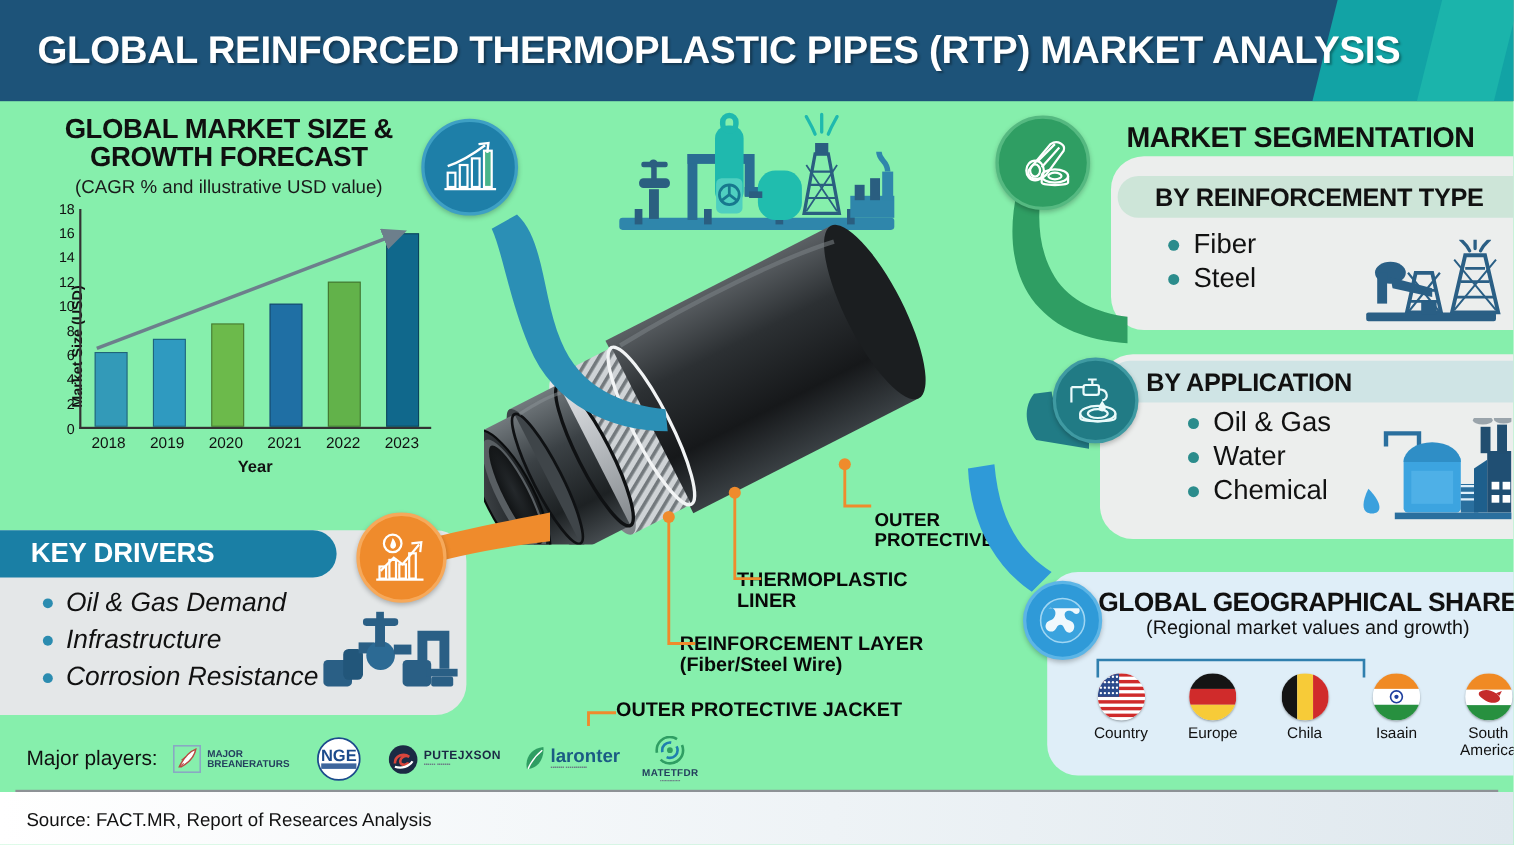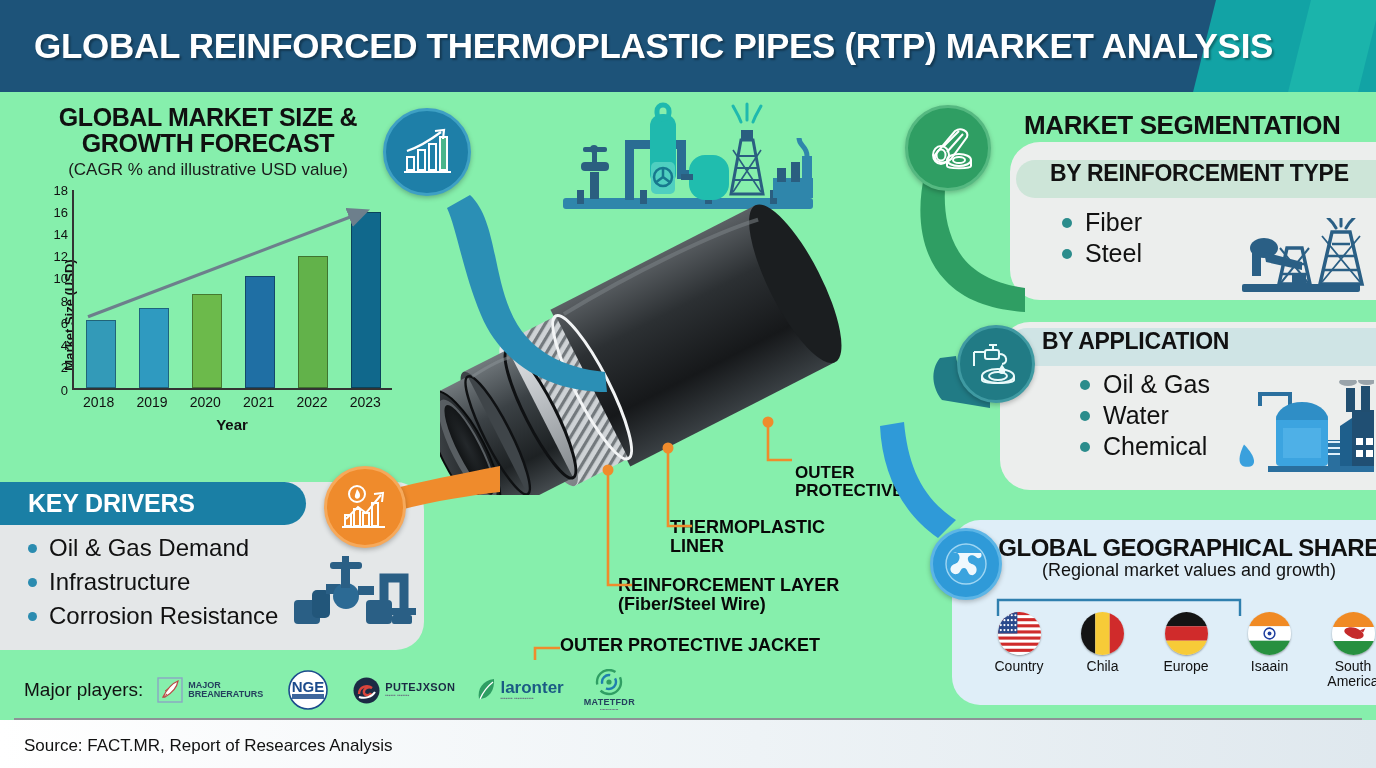--- a/index.html
+++ b/index.html
@@ -75,35 +75,35 @@
     background:#e4e7e8; border-radius:0 28px 28px 0;
   }
   .kd-header {
     position:absolute; left:-16px; top:482px; width:322px; height:43px;
     background:#1a7fa5; border-radius:0 22px 22px 0;
     display:flex; align-items:center;
   }
   .kd-header span {
     color:#fff; font-size:25px; font-weight:bold; margin-left:44px; letter-spacing:-0.2px;
   }
-  .kd-list { position:absolute; left:28px; top:534px; width:330px; }
+  .kd-list { position:absolute; left:39px; top:534px; width:330px;font-style:italic; }
   .kd-item { display:flex; align-items:center; margin-bottom:6px; }
   .kd-dot { width:9px; height:9px; border-radius:50%; background:#2b8cb0; margin-right:12px; flex:none; }
   .kd-text { font-size:24px; color:#111; }
 
   
   .seg-title {
     position:absolute; left:1024px; top:110px; font-size:26px; font-weight:bold; color:#101010;
     letter-spacing:-0.4px;
   }
   .card {
     position:absolute; background:#eceeed; border-radius:30px 0 0 30px;
   }
   .card-head {
-    position:absolute; border-radius:22px 0 0 22px; display:flex; align-items:flex-start;
+    position:absolute; border-radius:22px 0 0 22px; display:flex; align-items:center;
   }
   .card-head span { font-size:23px; font-weight:bold; color:#111; margin-left:34px; letter-spacing:-0.3px;}
   .bullets { position:absolute; }
   .b-row { display:flex; align-items:center; margin-bottom:2px; }
   .b-dot { width:10px; height:10px; border-radius:50%; background:#2b8c8c; margin-right:13px; flex:none;}
   .b-txt { font-size:25px; color:#111; }
 
   
   .geo-card {
     position:absolute; left:952px; top:520px; width:440px; height:185px;
@@ -551,33 +551,33 @@
             <circle cx="2.6" cy="16.799999999999997" r="1" fill="#fff"></circle>
             <circle cx="6" cy="16.799999999999997" r="1" fill="#fff"></circle>
             <circle cx="9.4" cy="16.799999999999997" r="1" fill="#fff"></circle>
             <circle cx="12.799999999999999" cy="16.799999999999997" r="1" fill="#fff"></circle>
             <circle cx="16.2" cy="16.799999999999997" r="1" fill="#fff"></circle>
           </svg></div>
         <div class="flag-name">Country</div>
       </div>
       <div class="flag-cell">
         <div class="flag"><svg viewBox="0 0 40 40">
+            <rect width="40" height="13.3" fill="#141414"></rect>
+            <rect y="13.3" width="40" height="13.4" fill="#d02b2b"></rect>
+            <rect y="26.7" width="40" height="13.3" fill="#f7cb38"></rect>
+          </svg></div>
+        <div class="flag-name">Europe</div>
+      </div>
+      <div class="flag-cell">
+        <div class="flag"><svg viewBox="0 0 40 40">
             <rect width="13.3" height="40" fill="#141414"></rect>
             <rect x="13.3" width="13.4" height="40" fill="#f7cb38"></rect>
             <rect x="26.7" width="13.3" height="40" fill="#d02b2b"></rect>
           </svg></div>
         <div class="flag-name">Chila</div>
-      </div>
-      <div class="flag-cell">
-        <div class="flag"><svg viewBox="0 0 40 40">
-            <rect width="40" height="13.3" fill="#141414"></rect>
-            <rect y="13.3" width="40" height="13.4" fill="#d02b2b"></rect>
-            <rect y="26.7" width="40" height="13.3" fill="#f7cb38"></rect>
-          </svg></div>
-        <div class="flag-name">Europe</div>
       </div>
       <div class="flag-cell">
         <div class="flag"><svg viewBox="0 0 40 40">
             <rect width="40" height="13.3" fill="#f08a24"></rect>
             <rect y="13.3" width="40" height="13.4" fill="#fff"></rect>
             <rect y="26.7" width="40" height="13.3" fill="#27903f"></rect>
             <circle cx="20" cy="20" r="5" fill="none" stroke="#1f3f9e" stroke-width="1.4"></circle>
             <circle cx="20" cy="20" r="1.8" fill="#1f3f9e"></circle>
           </svg></div>
         <div class="flag-name">Isaain</div>

